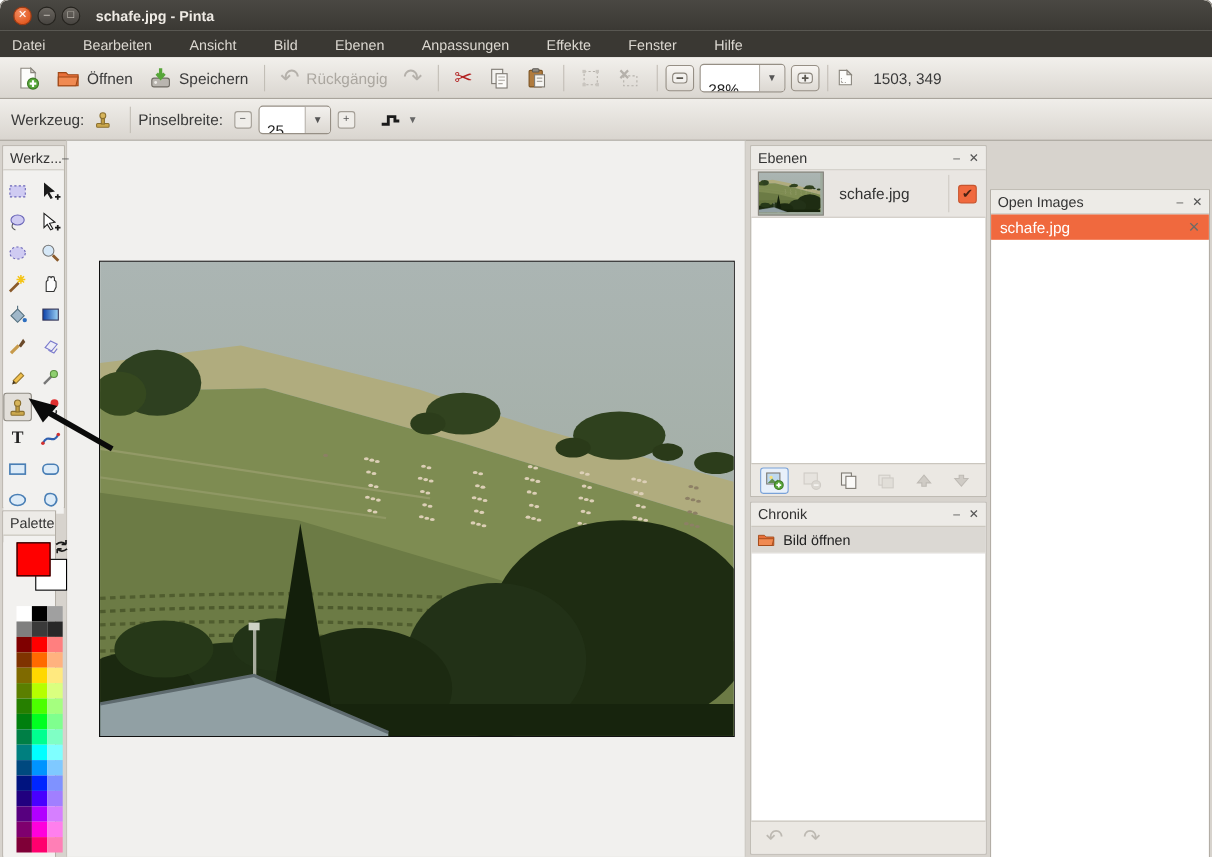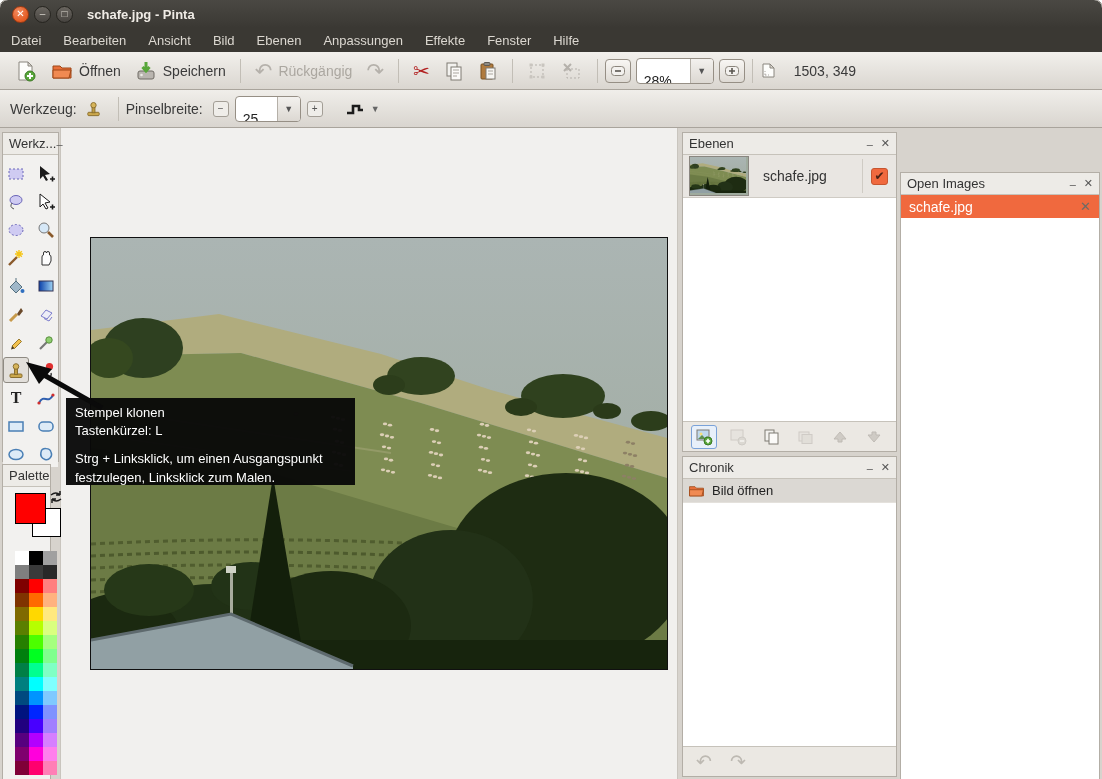--- a/index.html
+++ b/index.html
@@ -8,21 +8,21 @@
   .abs{position:absolute;}
   
   .titlebar{left:0;top:0;width:1102px;height:28px;background:linear-gradient(#4A4843,#3A3833);
             display:flex;align-items:center;color:#EFEBE5;border-radius:8px 8px 0 0;}
   .wbtns{display:flex;gap:5px;margin-left:12px;}
   .wbtn{width:17px;height:17px;border-radius:50%;display:flex;align-items:center;justify-content:center;
         font-size:10px;line-height:1;box-sizing:border-box;}
   .wbtn.close{background:radial-gradient(circle at 35% 30%,#F28B60,#E35C24 70%);border:1px solid #9E3A12;color:#FFF;}
   .wbtn.minmax{background:linear-gradient(#6A6660,#474440);border:1px solid #26241F;color:#D8D4CC;}
   .title-text{font-weight:bold;font-size:13px;margin-left:14px;}
-  .menubar{left:0;top:28px;width:1102px;height:24px;background:#3A3833;display:flex;align-items:center;}
+  .menubar{left:0;top:28px;width:1102px;height:24px;background:#3A3833;display:flex;align-items:center;gap:12px;}
   .menu-item{color:#DCD8D1;font-size:13px;padding:0 11px;height:24px;display:flex;align-items:center;}
   
   .toolbar{left:0;top:52px;width:1102px;height:38px;background:linear-gradient(#F2F0EC,#DAD6D0);
            border-bottom:1px solid #A9A49C;display:flex;align-items:center;box-sizing:border-box;padding-left:8px;}
   .optbar{left:0;top:90px;width:1102px;height:38px;background:linear-gradient(#F0EEEA,#D9D5CF);
           border-bottom:1px solid #A9A49C;display:flex;align-items:center;box-sizing:border-box;padding-left:10px;}
   .tbtn{display:flex;align-items:center;gap:6px;padding:3px 7px;border-radius:3px;color:#3A3A3A;font-size:14px;}
   .tbtn.dis{color:#ABA7A0;}
   .sep{width:1px;height:24px;background:#C2BEB6;margin:0 7px;}
   .gtkbtn{height:24px;min-width:26px;border:1px solid #968F85;border-radius:4px;
@@ -556,27 +556,20 @@
           <div class="swatch" style="background: rgb(127, 0, 110);"></div>
           <div class="swatch" style="background: rgb(255, 0, 220);"></div>
           <div class="swatch" style="background: rgb(255, 127, 237);"></div>
           <div class="swatch" style="background: rgb(127, 0, 55);"></div>
           <div class="swatch" style="background: rgb(255, 0, 110);"></div>
           <div class="swatch" style="background: rgb(255, 127, 182);"></div>
         </div>
     </div>
   </div>
 
-  <div class="abs tooltip">
-    <div>Stempel klonen</div>
-    <div>Tastenkürzel: L</div>
-    <div class="tt-gap"></div>
-    <div>Strg + Linksklick, um einen Ausgangspunkt</div>
-    <div>festzulegen, Linksklick zum Malen.</div>
-  </div>
   <svg class="abs arrow-ov" viewBox="0 0 84 52">
     <path d="M80,48 L22,15" stroke="#0A0A0A" stroke-width="5"></path>
     <polygon points="4,2 30,9 17,24" fill="#0A0A0A"></polygon>
   </svg>
 
   <div class="abs panel" style="left:682px;top:132px;width:215px;height:320px;">
     <div class="phead">
       <span>Ebenen</span>
       <span class="phbtns">
         <span>–</span>

